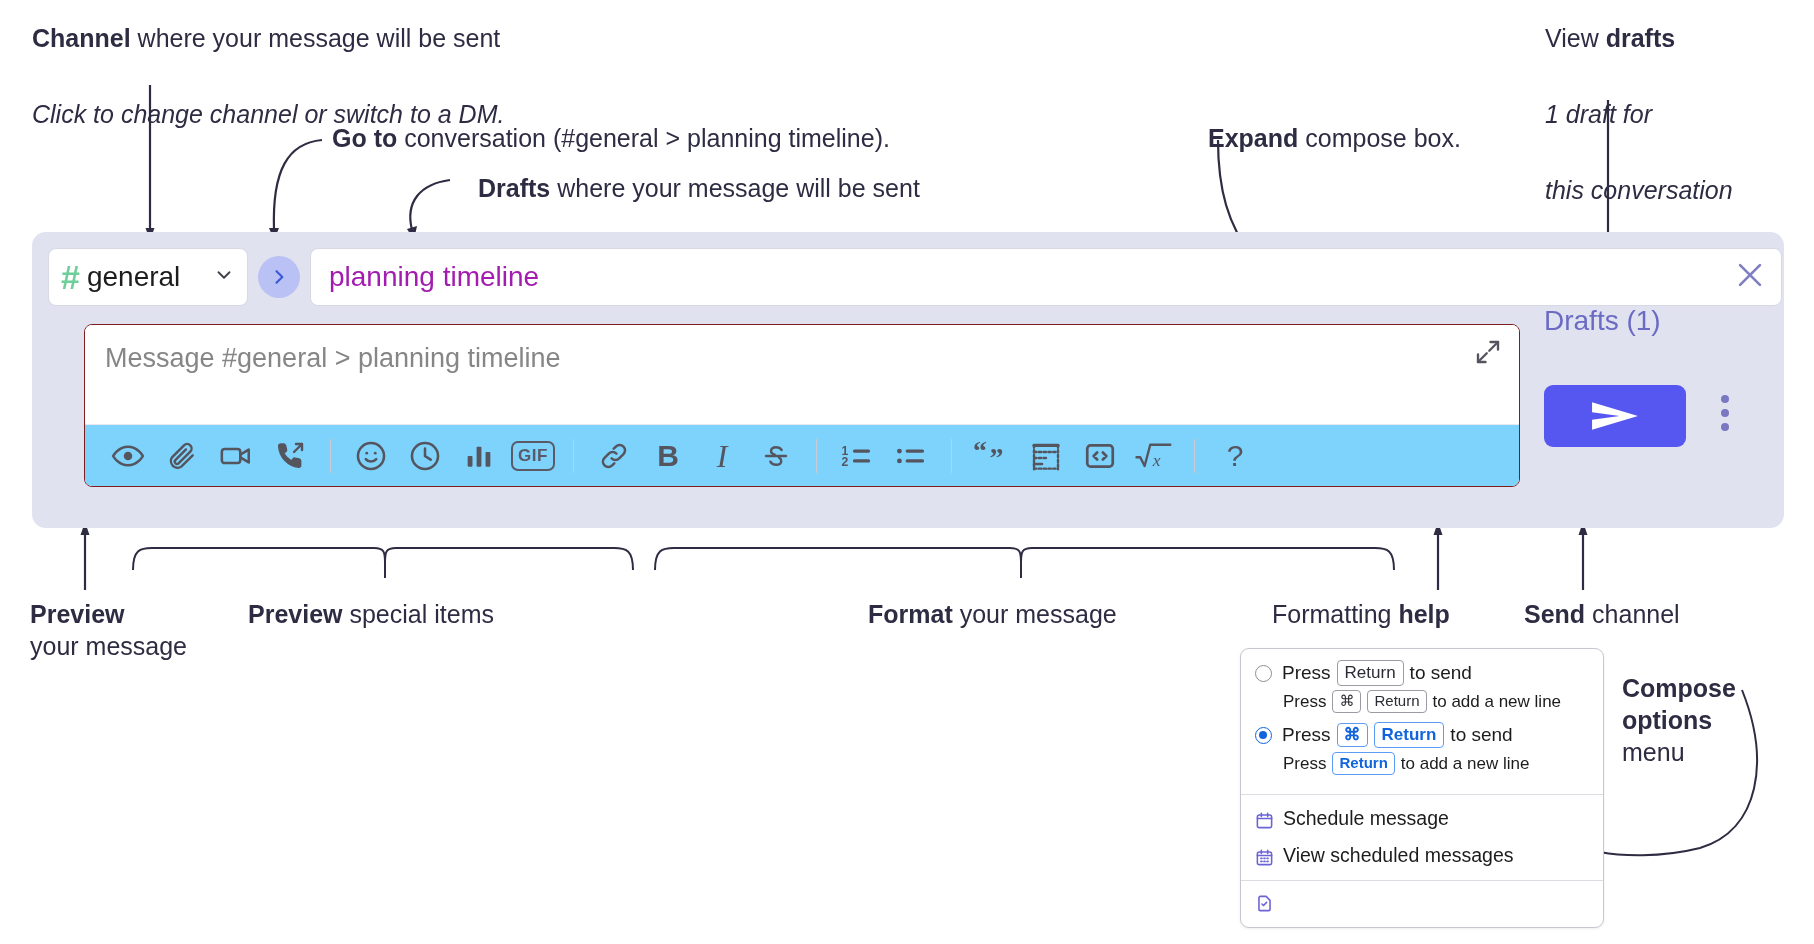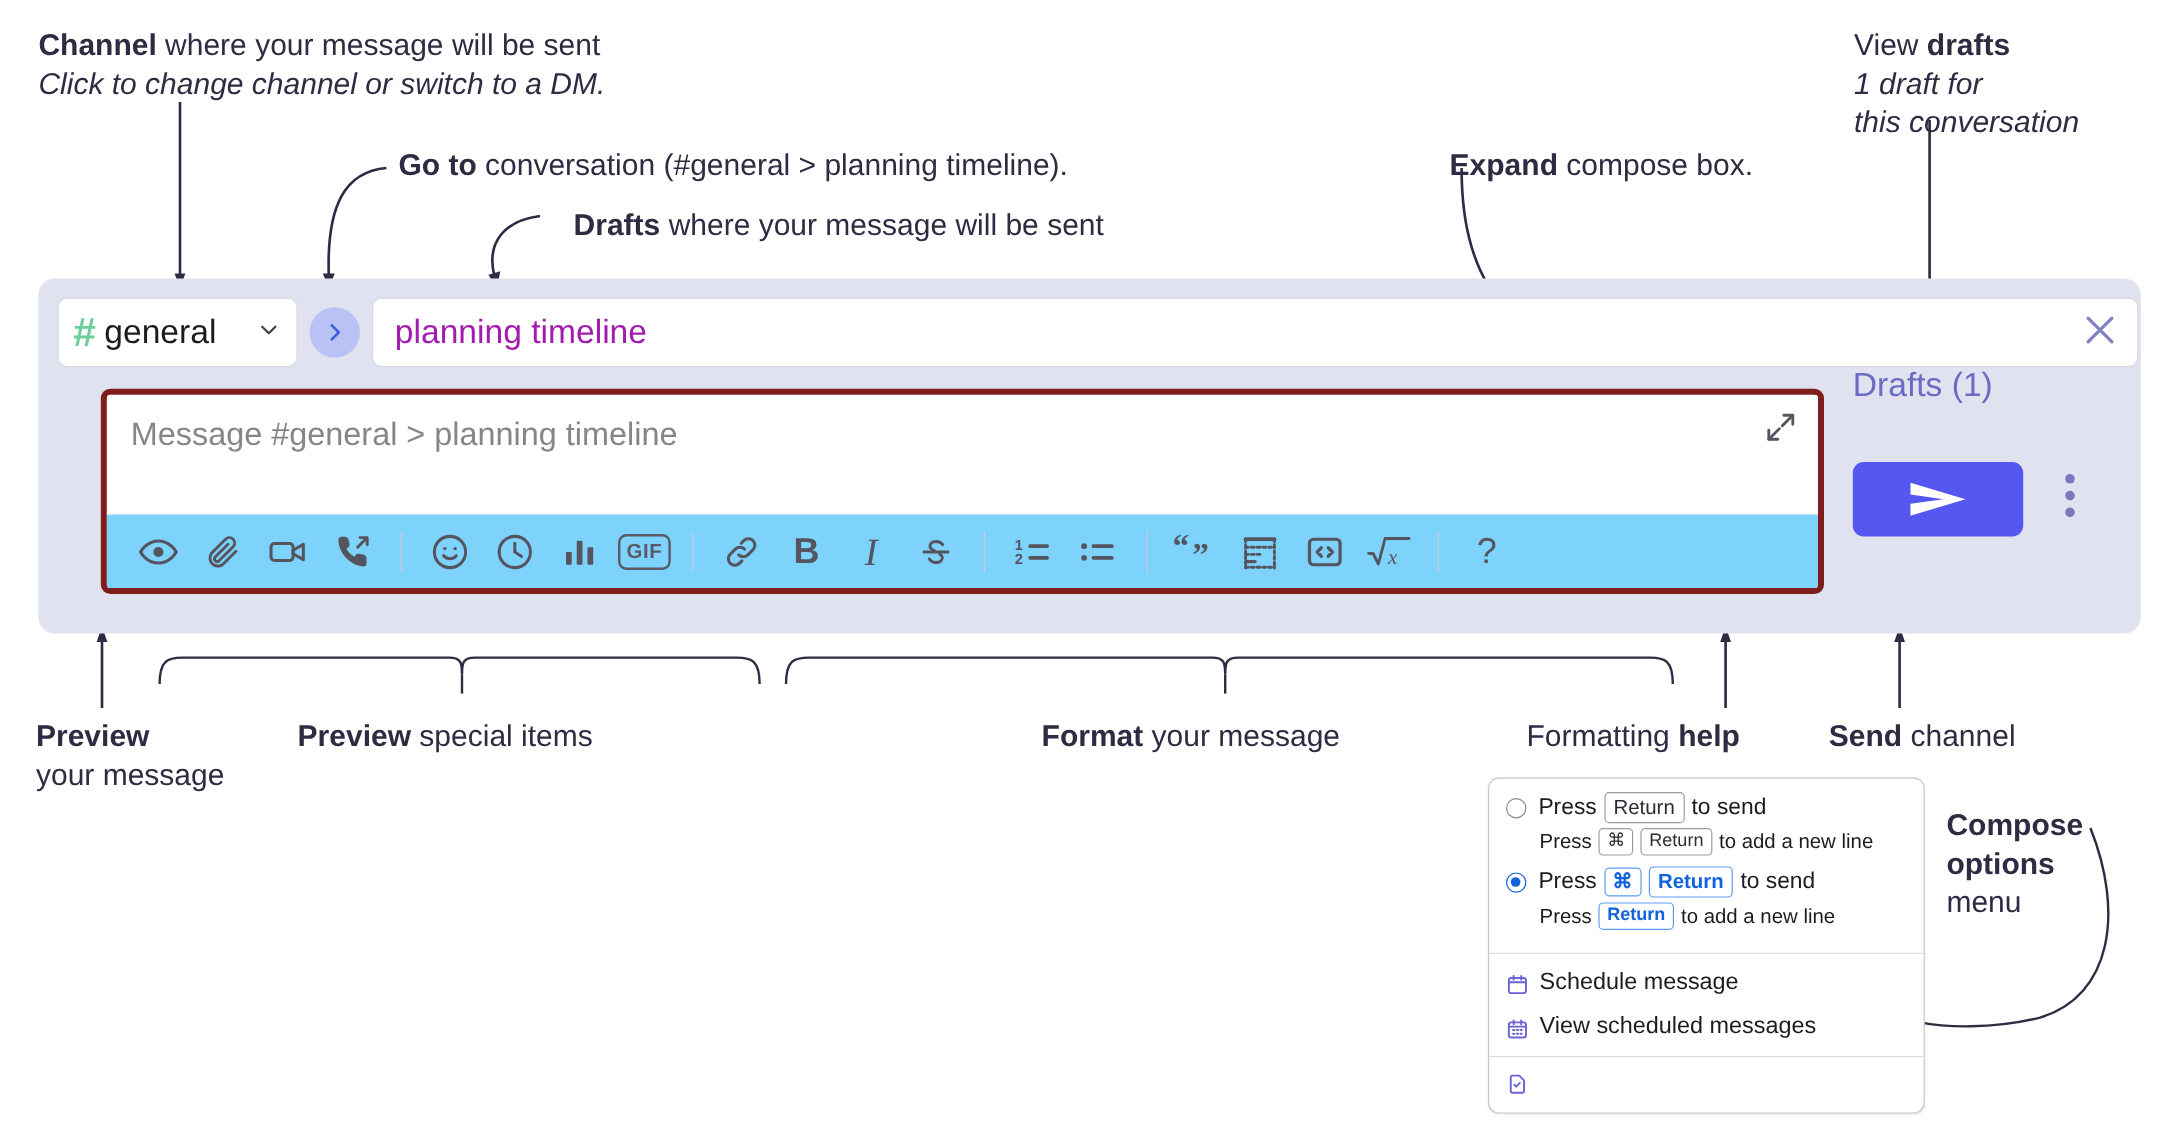--- a/index.html
+++ b/index.html
@@ -17,21 +17,21 @@
   
   .anno {
     position: absolute;
     font-family: "Liberation Sans", sans-serif;
     color: #2e2c42;
     font-size: 25px;
     line-height: 1.28;
     white-space: nowrap;
   }
   .anno b { font-weight: 700; }
-  .anno i { font-style: italic; }
+  .anno i { font-style: italic; margin-top: 44px; }
   .anno .l2 { display: block; }
 
   
   #leaders {
     position: absolute;
     left: 0; top: 0;
     width: 1814px; height: 944px;
     pointer-events: none;
   }
 
@@ -106,21 +106,21 @@
     color: #a21caf;
   }
 
   
   .msg-box {
     position: absolute;
     left: 52px;
     top: 92px;
     width: 1436px;
     background: #ffffff;
-    border: 5px solid #7f1d1d;
+    border: 1px solid #7f1d1d;
     border-radius: 8px;
     overflow: hidden;
   }
   .msg-input-area {
     position: relative;
     height: 99px;
     padding: 18px 20px;
     background: #ffffff;
   }
   .msg-placeholder {

